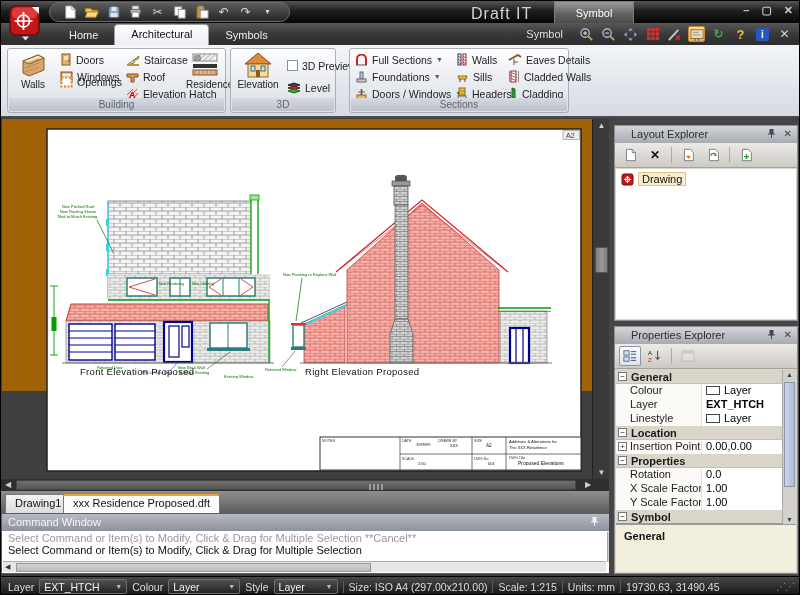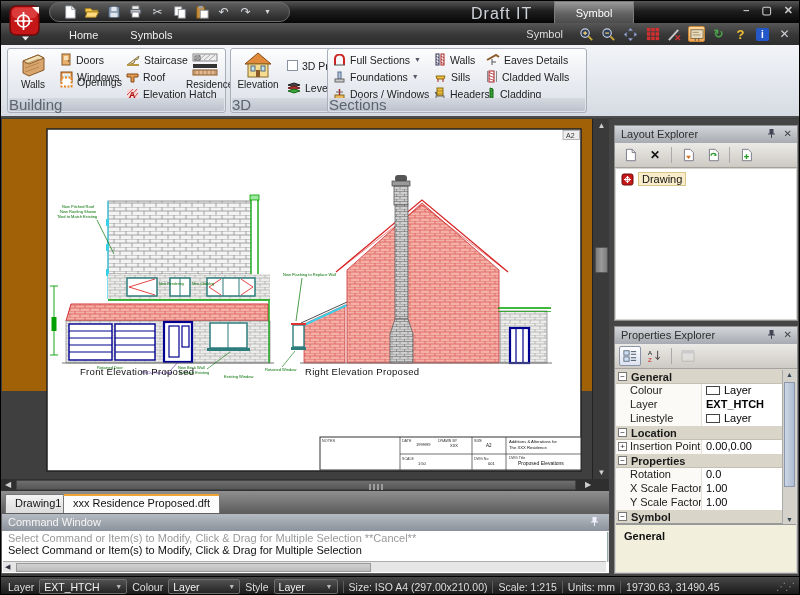--- a/index.html
+++ b/index.html
@@ -18,21 +18,21 @@
 .tabs{position:absolute;left:52px;top:0;display:flex;height:22px;align-items:flex-end}
 .rtab{color:#eee;font-size:11px;padding:4px 16px;cursor:default}
 .rtab.active{background:linear-gradient(#ffffff,#eceef2);color:#111;border-radius:4px 4px 0 0;border:1px solid #9aa0aa;border-bottom:none;padding:3px 16px 5px}
 .ctx{position:absolute;right:0;top:0;height:22px;display:flex;align-items:center;gap:5px;padding-right:8px}
 .ctxlbl{color:#ddd;font-size:11px;margin-right:10px}
 .cico{width:17px;height:16px;display:inline-flex;align-items:center;justify-content:center;font-size:12px;color:#cfd4da;line-height:1}
 .cico.hl{background:linear-gradient(#ffd9a0,#f2a64e);border:1px solid #c98a3a;border-radius:2px}
 
 .ribbon{left:0;top:44px;width:800px;height:73px;background:linear-gradient(#f2f4f8,#d6dbe3);border-bottom:2px solid #4c4c4c}
 .rgroup{position:absolute;top:3px;height:65px;border:1px solid #a9afb9;border-radius:3px;background:linear-gradient(#fdfdfe,#e8ebf0 55%,#dce0e8)}
-.gcap{position:absolute;left:1px;right:1px;bottom:1px;height:13px;background:linear-gradient(#d4d9e1,#bcc2cc);border-radius:0 0 2px 2px;color:#5b6470;font-size:15px;text-align:left;line-height:13px}
+.gcap{position:absolute;left:1px;right:1px;bottom:1px;height:13px;background:linear-gradient(#d4d9e1,#bcc2cc);border-radius:0 0 2px 2px;color:#5b6470;font-size:10px;text-align:center;line-height:13px}
 .bigbtn{position:absolute;top:3px;text-align:center;font-size:10px;color:#222}
 .bigbtn svg{display:block;margin:0 auto 1px}
 .sitem{position:absolute;height:17px;display:flex;align-items:center;gap:4px;font-size:10.5px;color:#222;white-space:nowrap}
 .sic{flex:none;display:inline-flex}
 .dd{font-size:7px;color:#556}
 .cb{width:11px;height:11px;background:#fff;border:1px solid #8a93a3;display:inline-block}
 
 .canvas{left:1px;top:118px;width:590px;height:272px;background:#a16207}
 
 .vscroll{left:591px;top:118px;width:17px;height:360px;background:#3a3a3a;border-left:1px solid #222}
@@ -52,21 +52,21 @@
 .cmdicons{position:absolute;right:6px;top:1px;display:flex;gap:10px;color:#eef;font-size:10px}
 .cmdbody{position:relative;height:40px;padding:1px 6px;font-size:11px;color:#999;overflow:hidden}
 .cmdline2{color:#111}
 .cmdvs{position:absolute;right:1px;top:18px;width:15px;height:30px;background:#cfd3d9;border-left:1px solid #9aa}
 .cmdvs span{position:absolute;left:0;width:15px;font-size:7px;text-align:center;color:#334}
 .cmdhs{position:absolute;left:1px;right:17px;bottom:1px;height:11px;background:#e6e6e6;border-top:1px solid #adadad}
 .cmdhthumb{position:absolute;left:13px;top:1px;width:355px;height:9px;background:linear-gradient(#d2d2d2,#bcbcbc);border:1px solid #999}
 
 .panelbg{left:608px;top:118px;width:192px;height:457px;background:#454545}
 .panel{position:absolute;background:#d8d5d0;border:1px solid #8f8f8f}
-.ptitle{height:17px;background:linear-gradient(#d2d5d9,#a7abb1);font-size:11px;color:#2e2e2e;padding:2px 6px;position:relative}
+.ptitle{height:17px;background:linear-gradient(#d2d5d9,#a7abb1);font-size:11px;color:#2e2e2e;padding:2px 16px;position:relative}
 .pticons{position:absolute;right:5px;top:2px;display:flex;gap:8px;color:#444;font-size:10px}
 .ptools{height:25px;background:linear-gradient(#eceae6,#cdcac4);border-bottom:1px solid #a5a29c;display:flex;align-items:center;gap:3px;padding:0 4px}
 .tbtn{width:22px;height:20px;display:inline-flex;align-items:center;justify-content:center;font-size:12px;color:#333}
 .tbtn.pressed{border:1px solid #8a93a8;background:linear-gradient(#fdfdff,#dde4f0);border-radius:2px}
 .tsep{width:1px;height:16px;background:#aaa;margin:0 2px}
 .plist{position:absolute;left:1px;right:1px;top:43px;bottom:1px;background:#fff}
 .litem{display:flex;align-items:center;gap:4px;padding:3px 5px;font-size:11px;color:#111}
 .lhl{background:#f8ecca;border:1px solid #d9c68a;padding:0 3px}
 
 .pgrid{position:absolute;left:1px;right:15px;top:43px;height:154px;background:#fff;border-bottom:1px solid #999;overflow:hidden}
@@ -158,20 +158,21 @@
         <path d="M15.5 8v18M6.5 17h18" stroke="#fff" stroke-width="1.7"></path>
         <circle cx="15.5" cy="17" r="1.6" fill="#fff"></circle>
         <path d="M24 3h7v7z" fill="#fff"></path>
         <path d="M14 32.5h7l-3.5 4z" fill="#e8e8e8"></path>
       </svg>
   </div>
 
   <div class="abs trow">
     <div class="tabs">
       <span class="rtab">Home</span>
+      <span class="rtab active">Architectural</span>
       <span class="rtab">Symbols</span>
     </div>
     <div class="ctx">
       <span class="ctxlbl">Symbol</span>
       <span class="cico">
           <svg width="15" height="15" viewBox="0 0 16 16">
             <circle cx="6.5" cy="6.5" r="4.5" fill="#30405c" stroke="#c5cede" stroke-width="1.2"></circle>
             <path d="M10 10l4 4" stroke="#caa53a" stroke-width="2"></path>
             <path d="M4.5 6.5h4M6.5 4.5v4" stroke="#ffd76e" stroke-width="1.2"></path>
           </svg>
@@ -326,21 +327,21 @@
               <path d="M1 3l6-2 6 2-6 2z" fill="#444" stroke="#222"></path>
               <path d="M1 6l6-2 6 2-6 2z" fill="#b03030" stroke="#701818"></path>
               <path d="M1 9l6-2 6 2-6 2z" fill="#3aa83a" stroke="#1a6a1a"></path>
             </svg>
           </span>
           <span>Level</span>
         </div>
       <div class="gcap">3D</div>
     </div>
 
-    <div class="rgroup" style="left:326px;width:260px">
+    <div class="rgroup" style="left:348px;width:220px">
       <div class="sitem" style="left:5px;top:2px">
           <span class="sic">
             <svg width="13" height="12" viewBox="0 0 13 12">
               <path d="M2 11V5a4.5 4.5 0 019 0v6" fill="none" stroke="#c22" stroke-width="2"></path>
               <path d="M1 11h11" stroke="#555"></path>
             </svg>
           </span>
           <span>Full Sections</span>
           <span class="dd">▼</span>
         </div>

